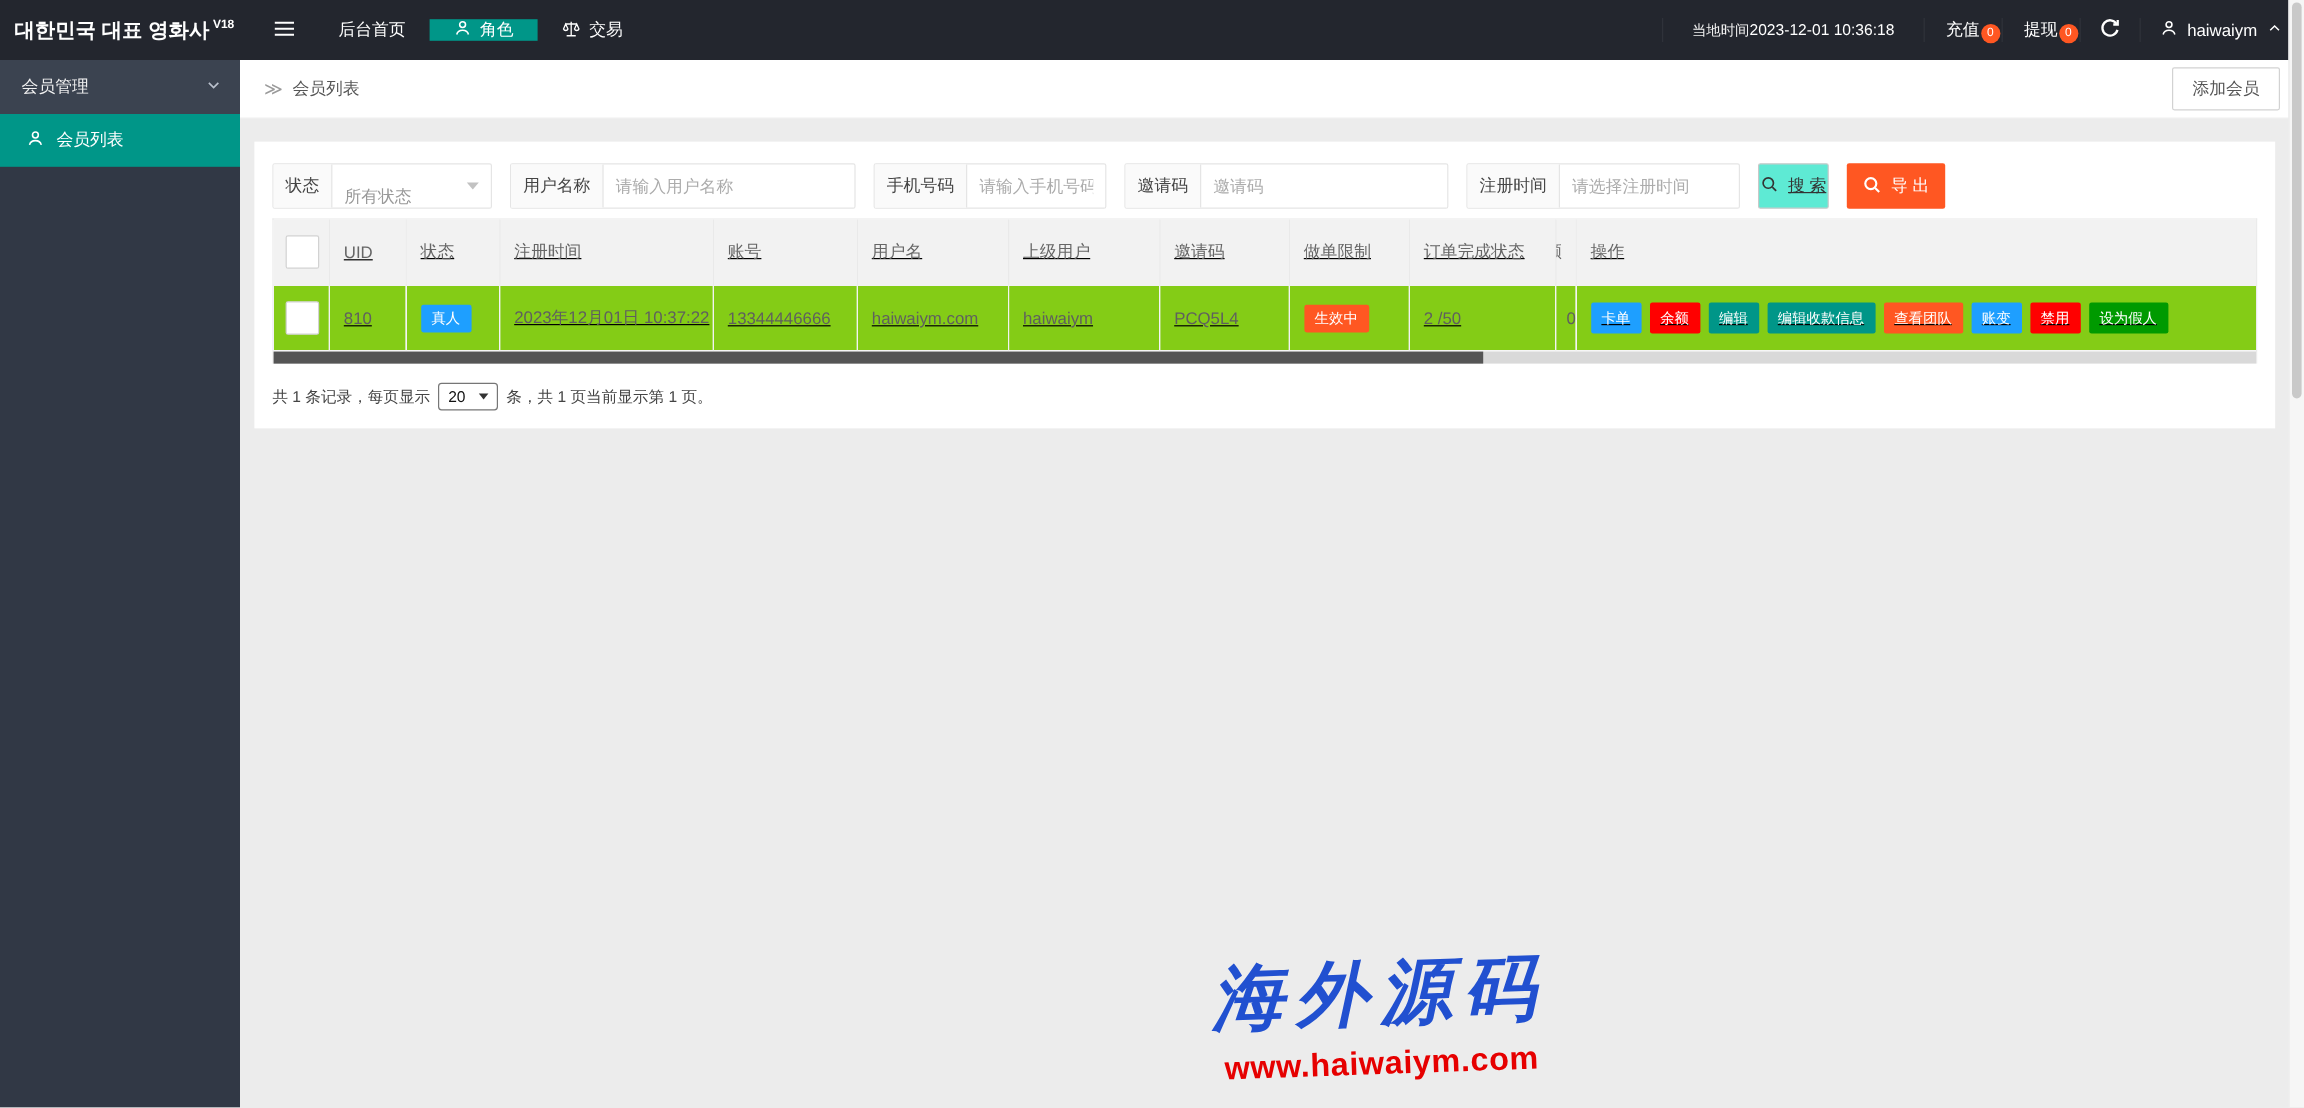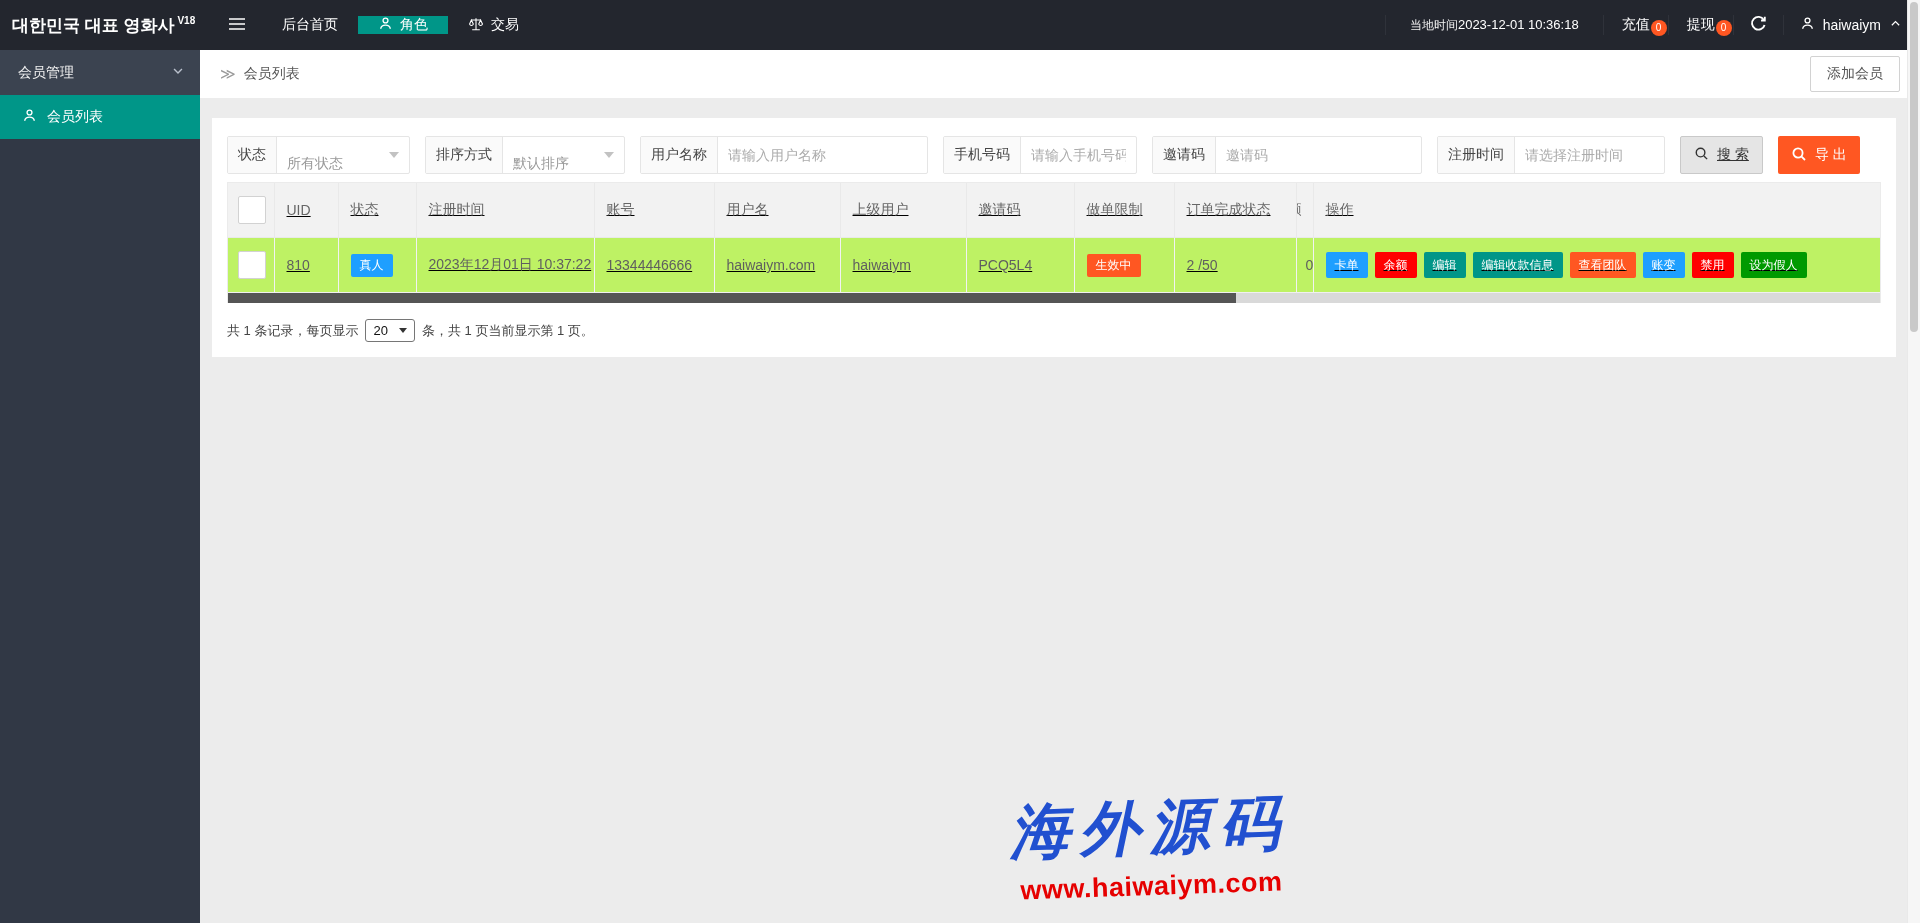--- a/index.html
+++ b/index.html
@@ -38,27 +38,27 @@
   .content{padding:19px 12px 0 12px;}
   .card{background:#fff;padding:18px 15px 15px 15px;}
   
   .filters{display:flex;gap:15px;align-items:center;}
   .fgroup{display:flex;height:38px;border:1px solid #E5E5E5;border-radius:2px;background:#fff;box-sizing:border-box;flex:0 0 auto;}
   .flabel{display:flex;align-items:center;padding:0 10px;background:#FAFAFA;border-right:1px solid #E5E5E5;color:#454545;font-size:14px;white-space:nowrap;}
   .fselect{position:relative;display:flex;align-items:flex-end;flex:1;padding:0 28px 0 10px;color:#999;font-size:14px;cursor:pointer;}
   .caret{position:absolute;right:10px;top:15px;width:0;height:0;border:5px solid transparent;border-top:6px solid #C2C2C2;}
   .finput{border:none;outline:none;padding:0 10px;font-size:14px;color:#333;flex:1;min-width:0;font-family:inherit;background:transparent;}
   .finput::placeholder{color:#ACACAC;}
-  .btn-search{height:38px;display:flex;align-items:center;gap:8px;padding:0 13px;background:#e5e5e5;border:1px solid #C9C9C9;border-radius:2px;font-size:14px;color:#333;cursor:pointer;font-family:inherit;flex:0 0 auto;text-decoration:underline;}
+  .btn-search{height:38px;display:flex;align-items:center;gap:8px;padding:0 1px;background:#5eead4;border:1px solid #C9C9C9;border-radius:2px;font-size:14px;color:#333;cursor:pointer;font-family:inherit;flex:0 0 auto;text-decoration:underline;}
   .btn-export{height:38px;display:flex;align-items:center;gap:8px;padding:16px 13px;background:#FF5722;border:none;border-radius:2px;font-size:14px;color:#fff;cursor:pointer;font-family:inherit;flex:0 0 auto;}
   
   .table-wrap{margin-top:8px;border:1px solid #EBEBEB;border-bottom:none;text-decoration:underline;}
   table{width:100%;border-collapse:collapse;table-layout:fixed;}
   th{background:#F2F2F2;height:54px;font-weight:normal;font-size:14px;color:#666;text-align:left;padding:0 12px;border-right:1px solid #E9E9E9;border-bottom:1px solid #E9E9E9;overflow:hidden;white-space:nowrap;}
-  td{height:54px;font-size:14px;color:#5F5F5F;padding:0 12px;border-right:1px solid #F2F2F2;border-bottom:1px solid #F0F0F0;background:#bef264;overflow:hidden;white-space:nowrap;}
+  td{height:54px;font-size:14px;color:#5F5F5F;padding:0 12px;border-right:1px solid #F2F2F2;border-bottom:1px solid #F0F0F0;background:#84cc16;overflow:hidden;white-space:nowrap;}
   th:last-child,td:last-child{border-right:none;}
   .cb-cell{padding:0 0 0 10px !important;}
   .checkbox{width:28px;height:28px;border:1px solid #D2D2D2;border-radius:2px;background:#fff;cursor:pointer;box-sizing:border-box;}
   .pill{display:inline-block;padding:4px 9px;border-radius:2px;color:#fff;font-size:12px;line-height:1.25;}
   .bg-blue{background:#1E9FFF;}
   .bg-orange{background:#FF5722;}
   .sliver{padding:0 !important;}
   .frag-h{display:inline-block;margin-left:-9px;color:#666;font-size:14px;}
   .frag-v{display:inline-block;margin-left:9px;color:#5F5F5F;font-size:14px;}
   .actions{display:flex;gap:7px;align-items:center;}
@@ -184,27 +184,20 @@
     </div>
 
     <div class="content">
       <div class="card">
 
         <div class="filters">
           <div class="fgroup" style="width:183px">
             <span class="flabel">状态</span>
             <span class="fselect">
               <span>所有状态</span>
-              <span class="caret"></span>
-            </span>
-          </div>
-          <div class="fgroup" style="width:200px">
-            <span class="flabel">排序方式</span>
-            <span class="fselect">
-              <span>默认排序</span>
               <span class="caret"></span>
             </span>
           </div>
           <div class="fgroup" style="width:288px">
             <span class="flabel">用户名称</span>
             <input class="finput" placeholder="请输入用户名称" style="">
           </div>
           <div class="fgroup" style="width:194px">
             <span class="flabel">手机号码</span>
             <input class="finput" placeholder="请输入手机号码" style="">

